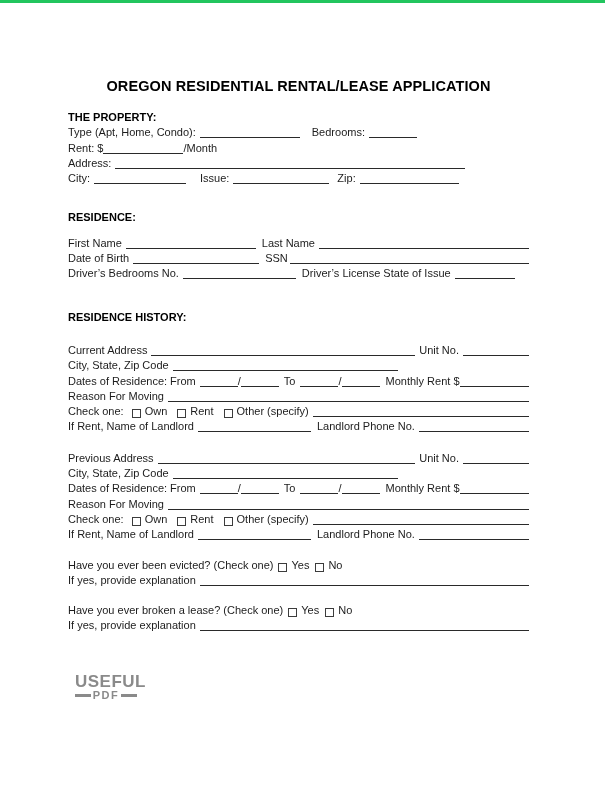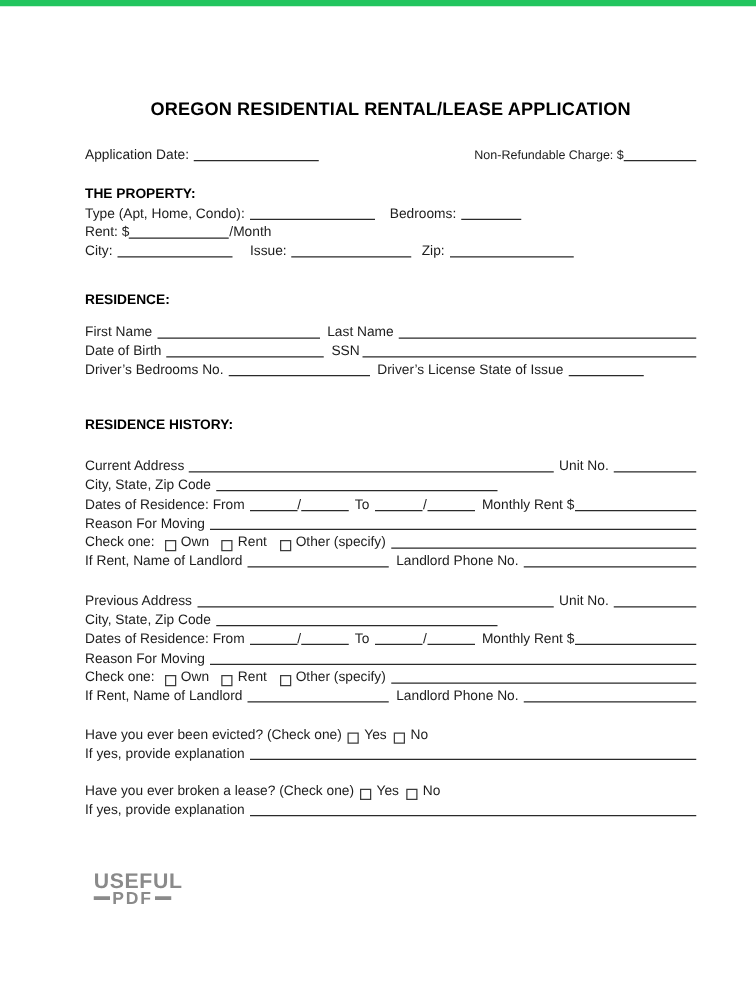--- a/index.html
+++ b/index.html
@@ -1,19 +1,19 @@
 <!DOCTYPE html>
 <html><head>
 <meta charset="utf-8">
 <style>
   html,body { margin:0; padding:0; background:#ffffff; }
   .page {
     width:605px; height:789px; box-sizing:border-box; position:relative;
-    background:#ffffff; border-top:5px solid #22c55e;
-    padding:75px 48px 0 68px;
+    background:#ffffff; border-top:3px solid #22c55e;
+    padding:75px 76px 0 68px;
     font-family:"Liberation Sans","DejaVu Sans",sans-serif;
     font-size:11px; color:#1c1c1c; overflow:hidden;
   }
   .title { text-align:center; font-weight:bold; font-size:14.5px; color:#000; line-height:17px; letter-spacing:0.1px; }
   .line { display:flex; align-items:baseline; height:15.3px; white-space:nowrap; }
   .split { justify-content:space-between; }
   .grp { display:flex; align-items:baseline; }
   .fee { font-size:10px; }
   .hdr { font-weight:bold; color:#000; }
   .b { border-bottom:1px solid #2a2a2a; transform:translateY(2px); flex:none; }
@@ -27,55 +27,49 @@
   .m-applicant-body{margin-top:10px}
   .m-res{margin-top:28px}
   .m-res-body{margin-top:18px}
   .m-prev{margin-top:16px}
   .m-q{margin-top:15px}
   .m-logo{margin-top:38px}
   .logo { width:64px; margin-left:7px; }
   .logo-brand { font-size:17px; font-weight:bold; color:#8a8a8a; letter-spacing:0.5px; line-height:17px; }
   .logo-row { display:flex; align-items:center; width:62px; margin-top:1px; }
   .logo-dash { height:3px; background:#8a8a8a; flex:1; }
-  .logo-sub { font-size:14px; font-weight:600; letter-spacing:1.5px; color:#8a8a8a; padding:0 2px; line-height:9px; }
+  .logo-sub { font-size:11px; font-weight:600; letter-spacing:1.5px; color:#8a8a8a; padding:0 2px; line-height:9px; }
 </style>
 </head>
 <body>
 
 <div class="page">
 
   <div class="title">OREGON RESIDENTIAL RENTAL/LEASE APPLICATION</div>
 
-  <div class="line split m-appdate">
-    <div class="grp">
-      <span>Application Date:</span>
-      <span class="b gl4" style="width:100px"></span>
-    </div>
-    <div class="grp fee">
-      <span>Non-Refundable Charge: $</span>
-      <span class="b" style="width:58px"></span>
-    </div>
-  </div>
 
   <div class="line hdr m-prop">THE PROPERTY:</div>
 
   <div class="line">
     <span>Type (Apt, Home, Condo):</span>
     <span class="b gl4" style="width:100px"></span>
     <span class="gl12">Bedrooms:</span>
     <span class="b gl4" style="width:48px"></span>
   </div>
 
   <div class="line">
     <span>Rent: $</span>
     <span class="b" style="width:80px"></span>
     <span>/Month</span>
   </div>
 
+  <div class="line">
+    <span>Address:</span>
+    <span class="b gl4" style="width:350px"></span>
+  </div>
 
   <div class="line">
     <span>City:</span>
     <span class="b gl4" style="width:92px"></span>
     <span class="gl14">Issue:</span>
     <span class="b gl4" style="width:96px"></span>
     <span class="gl8">Zip:</span>
     <span class="b gl4" style="width:99px"></span>
   </div>
 

